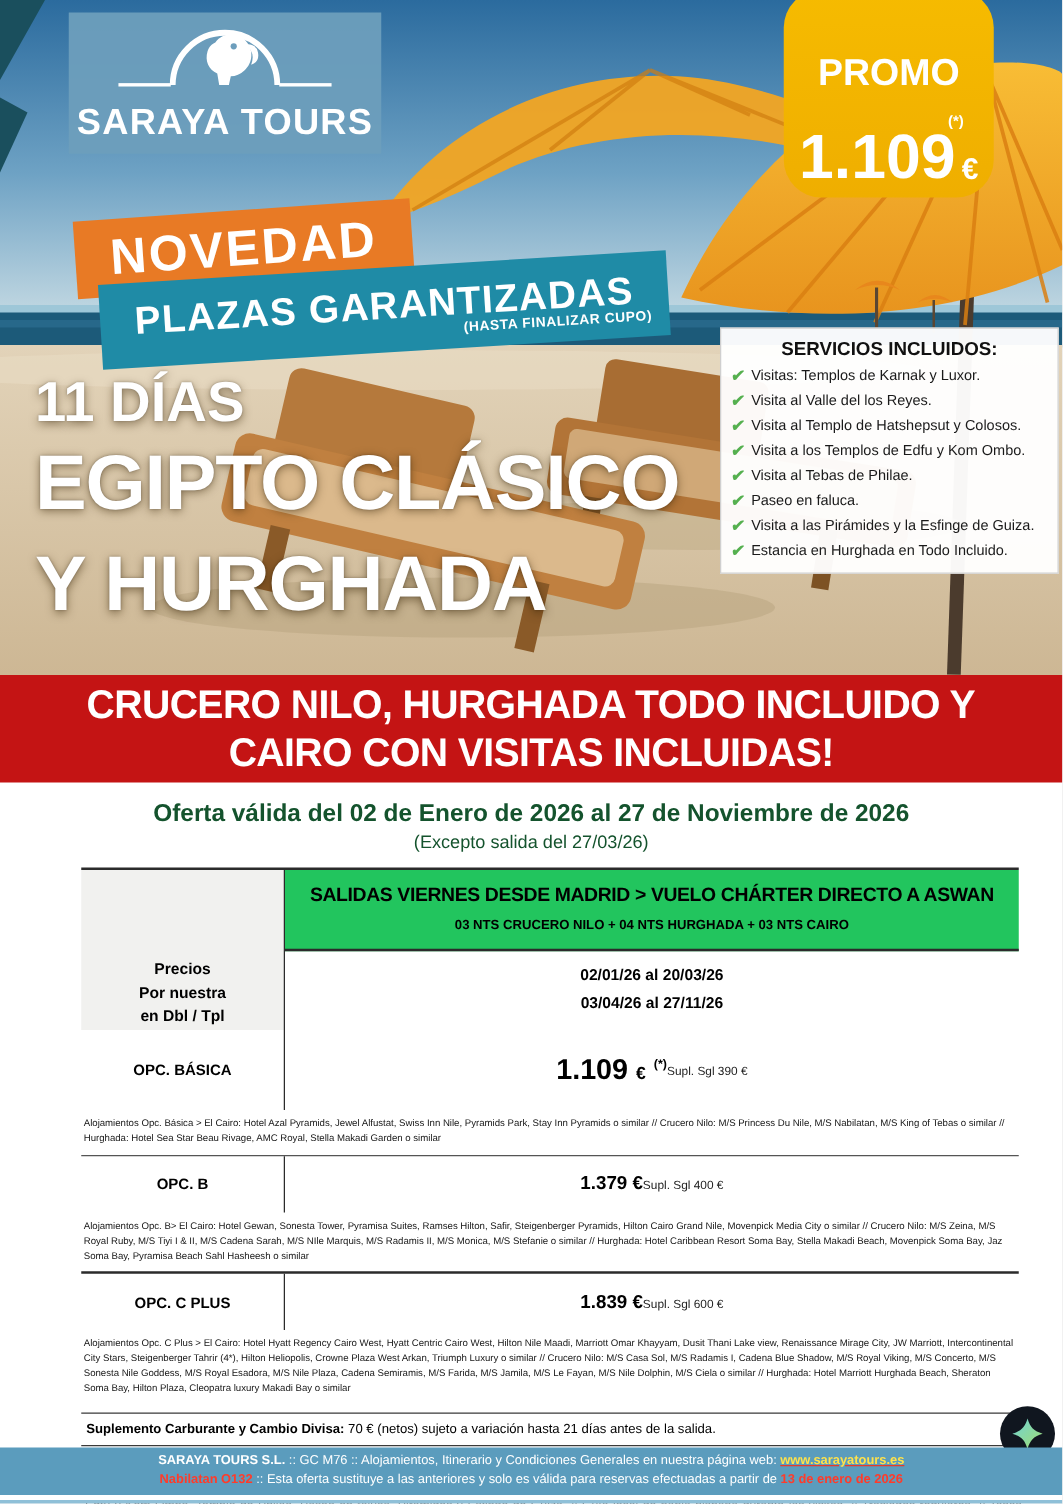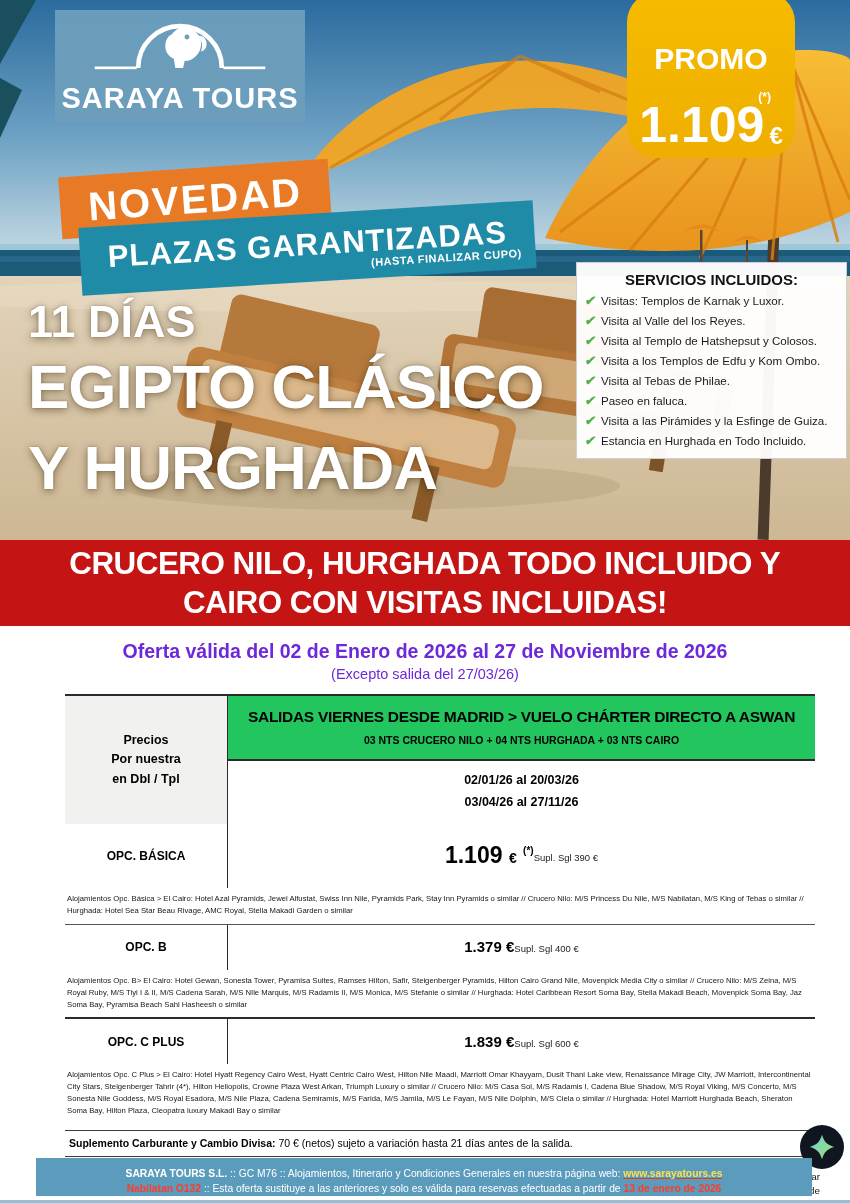--- a/index.html
+++ b/index.html
@@ -44,28 +44,28 @@
   .t-days  { top:299px; font-size:45px; letter-spacing:0; }
   .t-main1 { top:356px; font-size:62px; letter-spacing:-1px; }
   .t-main2 { top:437px; font-size:62px; letter-spacing:-1px; }
 
   
   .red-banner { width:850px; height:86px; background:#c41414; color:#fff; font-weight:bold;
     display:flex; flex-direction:column; align-items:center; justify-content:center; line-height:1.22; }
   .red-banner span { font-size:32px; letter-spacing:-.5px; transform:scaleX(.98); }
 
   
-  .content { padding:14px 30px 0 30px; color:#6d28d9; }
+  .content { padding:14px 30px 0 30px; color:#14532d; }
   .offer-title { text-align:center; font-weight:bold; font-size:19.5px; }
   .offer-sub { text-align:center; font-size:14.5px; margin-top:3px; }
 
   .price-table { margin:12px 35px 0 65px; border-top:2px solid #2b2b2b; }
   .tbl-hdr-row { display:flex; }
   .tbl-left-cell { width:163px; background:#f1f1ef; border-right:1.5px solid #2b2b2b;
-    display:flex; flex-direction:column; align-items:center; justify-content:center;
+    display:flex; flex-direction:column; align-items:center; justify-content:flex-end;
     font-weight:bold; font-size:12.5px; line-height:1.55; }
   .tbl-right-col { flex:1; }
   .tbl-head { background:#22c55e; border-bottom:2px solid #2b2b2b; text-align:center; padding:12px 4px 13px; }
   .tbl-head-title { font-weight:bold; font-size:15.5px; letter-spacing:-.3px; }
   .tbl-head-sub { font-weight:bold; font-size:10.5px; margin-top:8px; }
   .tbl-dates { text-align:center; padding:9px 0 10px; font-weight:bold; font-size:12.5px; line-height:1.75; }
 
   .opt-row { display:flex; }
   .opt-label { width:163px; border-right:1.5px solid #2b2b2b; display:flex; align-items:center; justify-content:center;
     font-weight:bold; font-size:12px; }
@@ -85,22 +85,22 @@
   .suppl-note { margin:6px 35px 0 65px; border-top:1.5px solid #3a3a3a; border-bottom:4px double #3a3a3a;
     padding:6px 4px 7px 4px; font-size:10.5px; }
   .suppl-note b { font-size:10.5px; }
 
   .fine { margin:10px 30px 0 68px; font-size:9.8px; line-height:1.4; text-align:justify; color:#151515; }
   .fine b { letter-spacing:.1px; }
 
   
   .widget-btn { position:absolute; right:6px; top:1125px; width:44px; height:44px; border-radius:50%;
     background:#10161f; display:flex; align-items:center; justify-content:center; border:none; cursor:pointer; }
-  .footer { position:absolute; left:0; bottom:7px; width:776px; height:38px; background:#5b9cbd;
-    display:flex; flex-direction:column; align-items:center; justify-content:flex-end; gap:2px;margin-left:36px; }
+  .footer { position:absolute; left:0; bottom:7px; width:850px; height:38px; background:#5b9cbd;
+    display:flex; flex-direction:column; align-items:center; justify-content:center; gap:2px; }
   .footer-line { font-size:10.3px; color:#fff; line-height:1.25; text-align:center; }
   .footer-line .b { font-weight:bold; }
   .footer-link { color:#ffe24a; text-decoration:underline; text-decoration-color:#e8392b; font-weight:bold; }
   .footer-red { color:#ff3b2a; font-weight:bold; }
   .bottom-strip { position:absolute; left:0; bottom:0; width:850px; height:3px; background:#8fc0d8; }
 </style>
 </head>
 <body>
 
 <div class="page">

